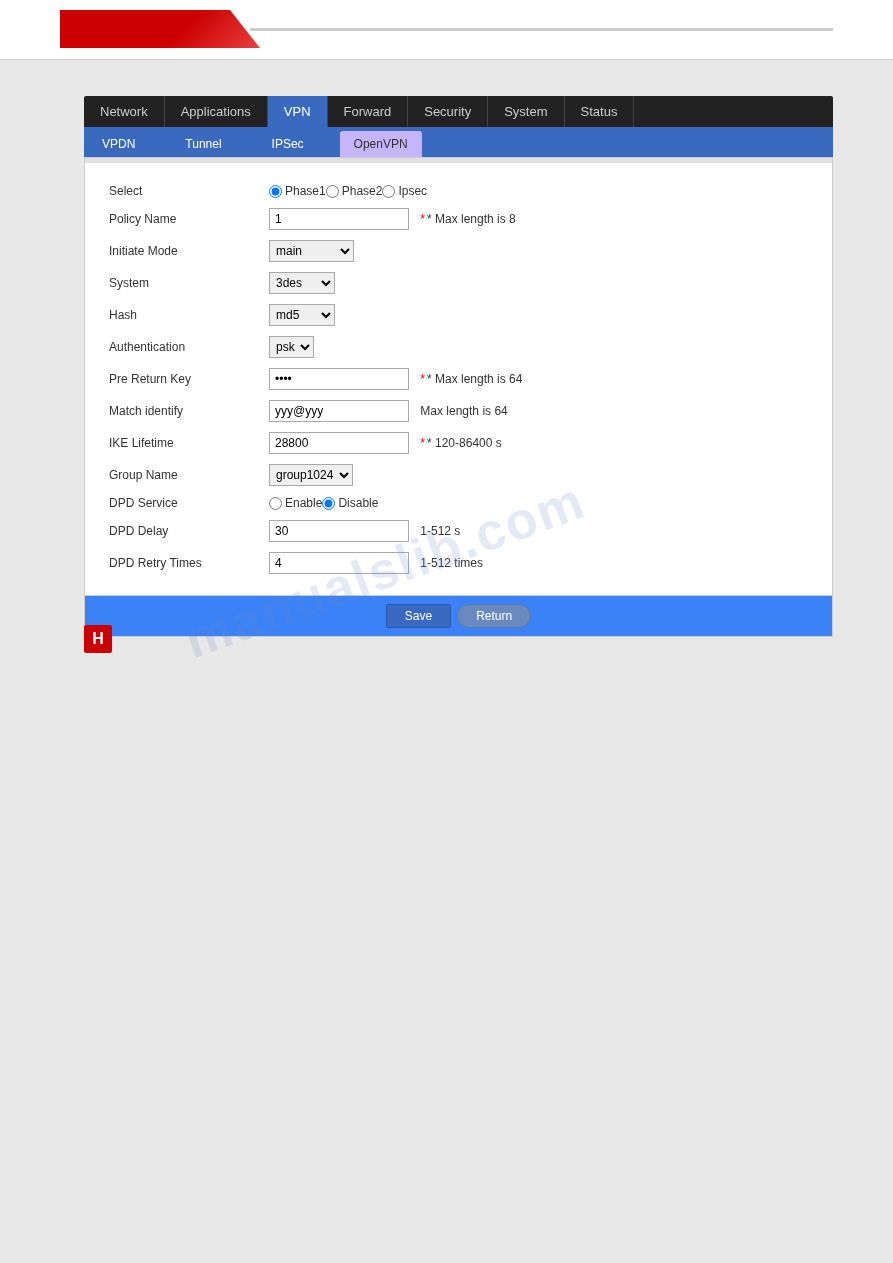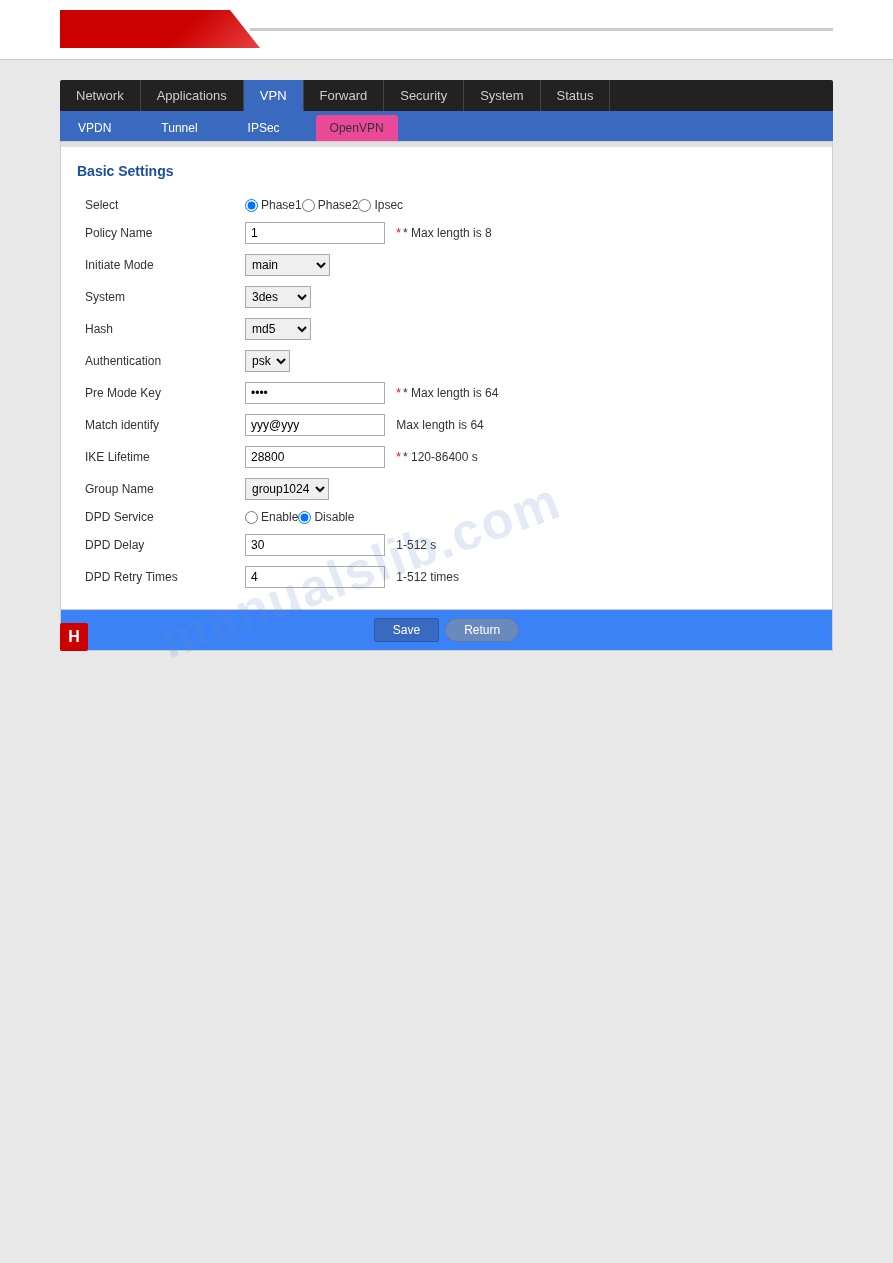--- a/index.html
+++ b/index.html
@@ -32,21 +32,22 @@
       position: absolute;
       left: 250px;
       top: 28px;
       right: 60px;
       height: 3px;
       background: #ccc;
     }
 
     
     .main-content {
-      padding: 20px 60px;
+      padding: 36px 60px;
+      margin-left: 24px;
     }
 
     
     .nav-top {
       display: flex;
       background: #222;
       border-radius: 2px 2px 0 0;
     }
     .nav-top-item {
       padding: 8px 16px;
@@ -69,21 +70,21 @@
     }
     .nav-sub-item {
       padding: 6px 14px;
       color: #fff;
       font-size: 12px;
       cursor: pointer;
       border-radius: 3px 3px 0 0;
       margin-right: 2px;
     }
     .nav-sub-item.active {
-      background: #ec4899;
+      background: #c4b5fd;
       color: #333;
     }
 
     
     .content-panel {
       background: #fff;
       border: 1px solid #ccc;
       border-top: none;
       padding: 16px;
     }
@@ -244,21 +245,20 @@
   <div class="nav-sub">
     <div class="nav-sub-item">VPDN</div>
     <div class="nav-sub-item">Tunnel</div>
     <div class="nav-sub-item">IPSec</div>
     <div class="nav-sub-item active">OpenVPN</div>
   </div>
 
   <div class="separator-bar"></div>
 
   <div class="content-panel">
-    <div class="section-title">Basic Settings</div>
 
     <table class="form-table">
       <tbody>
           <tr>
         <td>Select</td>
         <td>
           <div class="radio-group">
             <label class="radio-label">
               <input type="radio" name="select" value="phase1" checked="" style="">
               <span>Phase1</span>
@@ -316,21 +316,21 @@
       <tr>
         <td>Authentication</td>
         <td>
           <select>
             <option value="psk">psk</option>
             <option value="rsa">rsa</option>
           </select>
         </td>
       </tr>
       <tr>
-        <td>Pre Mode Key</td>
+        <td>Pre Return Key</td>
         <td>
           <input type="password" value="test" style="">
           <span class="hint-text">
             <span class="required-star">*</span><span>* Max length is 64</span>
           </span>
         </td>
       </tr>
       <tr>
         <td>Match identify</td>
         <td>

